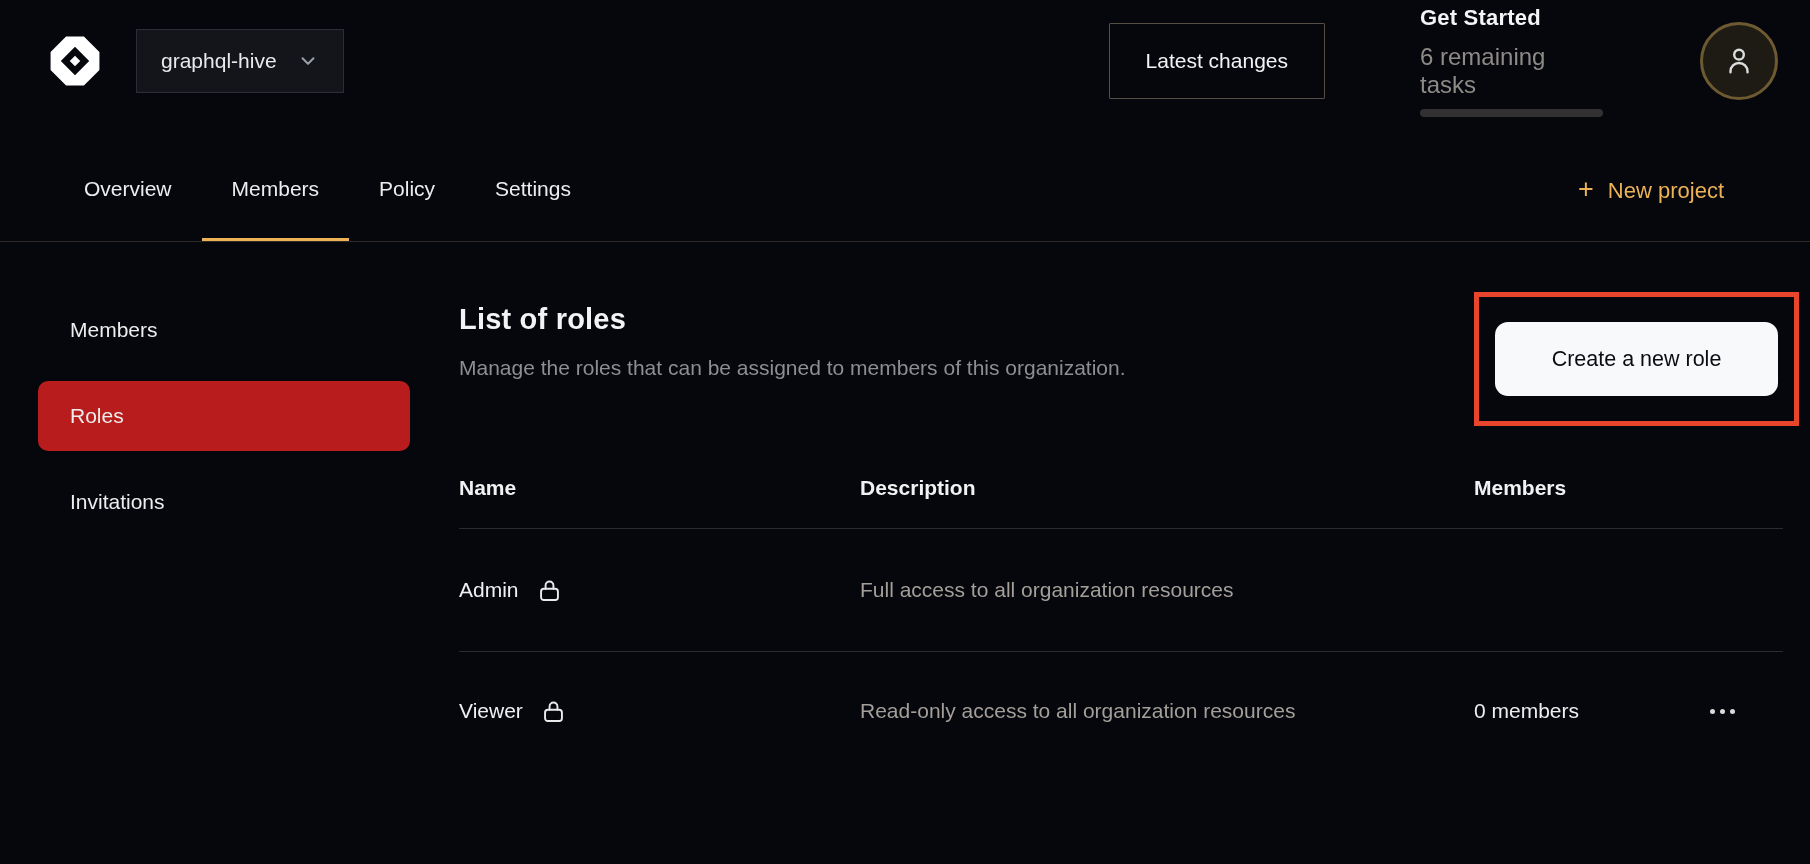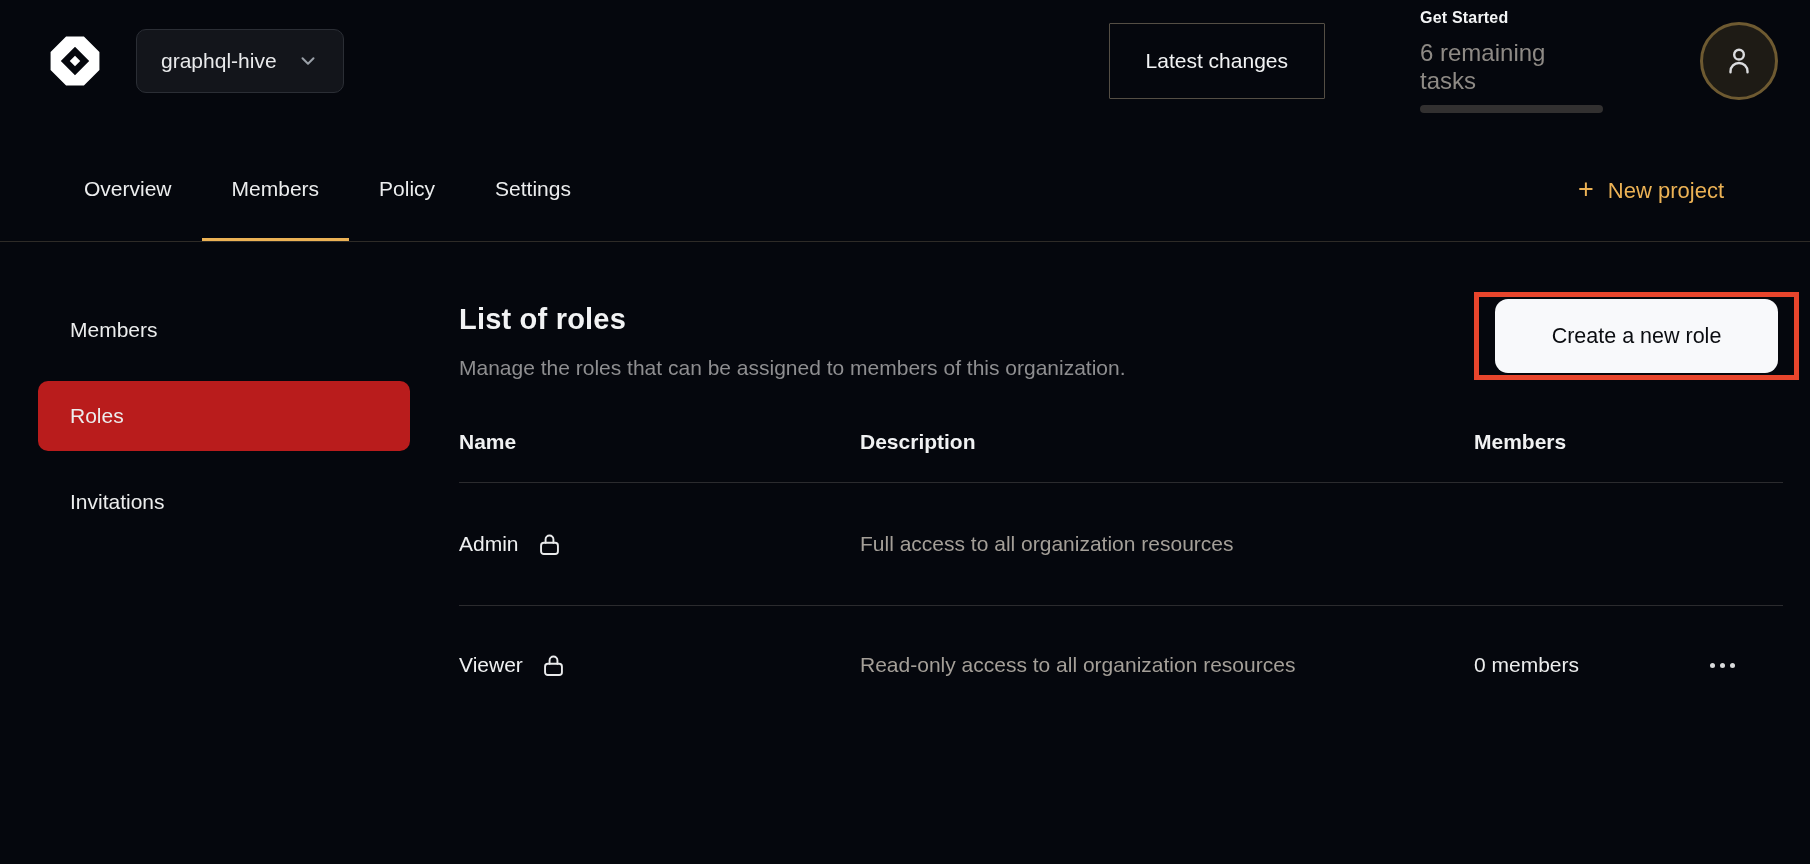--- a/index.html
+++ b/index.html
@@ -11,32 +11,32 @@
     -webkit-font-smoothing: antialiased;
   }
 
   
   .header { padding: 22px 32px 0 42px; }
   .header-row1 { display: flex; align-items: center; height: 78px; }
   .logo { width: 66px; height: 66px; flex: 0 0 auto; }
   .org-btn {
     margin-left: 28px; height: 64px; padding: 0 24px;
     display: flex; align-items: center; gap: 20px;
-    background: #13151b; border: 1px solid #2b2e35; border-radius: 10px;
+    background: #13151b; border: 1px solid #2b2e35; border-radius: 0;
     color: #e8e9eb; font-size: 21px; cursor: pointer;
   }
   .spacer { flex: 1; }
   .latest-btn {
     height: 76px; padding: 0 36px;
     display: flex; align-items: center;
     background: transparent; border: 1px solid #544e44; border-radius: 1px;
     color: #f2f3f4; font-size: 21px; cursor: pointer; text-align: right;
   }
   .get-started { margin-left: 95px; width: 183px; display: flex; flex-direction: column; cursor: pointer; }
-  .gs-title { font-size: 16px; font-weight: 700; color: #f3f4f5; letter-spacing: 0.2px; }
+  .gs-title { font-size: 22px; font-weight: 700; color: #f3f4f5; letter-spacing: 0.2px; }
   .gs-sub { margin-top: 12px; font-size: 24px; color: #8e8a85; }
   .gs-bar { margin-top: 10px; height: 8px; border-radius: 4px; background: #323030; }
   .avatar {
     margin-left: 97px; width: 78px; height: 78px; border-radius: 50%;
     background: #1e1b15; border: 3px solid #6e5a31;
     display: flex; align-items: center; justify-content: center; cursor: pointer;
   }
 
   
   .tabs-row { display: flex; margin-top: 40px; height: 101px; align-items: stretch; padding: 0 28px 0 12px; }
@@ -62,21 +62,21 @@
     padding-left: 32px; font-size: 21px; color: #eceded;
     border-radius: 10px; margin-bottom: 16px; cursor: pointer;
   }
   .side-item.active { background: #b91c1c; }
 
   .main { flex: 1; padding-left: 49px; padding-right: 11px; }
   .main-header { display: flex; justify-content: space-between; align-items: flex-start; }
   .page-title { font-size: 29px; font-weight: 700; color: #f2f3f4; margin-top: 8px; letter-spacing: 0.2px; }
   .page-sub { margin-top: 20px; font-size: 21px; color: #8e8e90; }
 
-  .annotation-box { border: 5px solid #e8452c; padding: 2px 16px; margin-top: -3px; }
+  .annotation-box { border: 5px solid #e8452c; padding: 25px 16px; margin-top: -3px; }
   .create-btn {
     width: 283px; height: 74px; border: none; border-radius: 13px;
     background: #f8f9fb; color: #0b0d11; font-size: 21.5px; font-weight: 500;
     font-family: inherit; cursor: pointer;
   }
 
   
   .roles-table { margin-top: 50px; width: 100%; max-width: 1324px; }
   .t-grid { display: grid; grid-template-columns: 401px 614px 1fr; align-items: center; }
   .t-head { padding-bottom: 28px; border-bottom: 1px solid #2b2b2e; }

